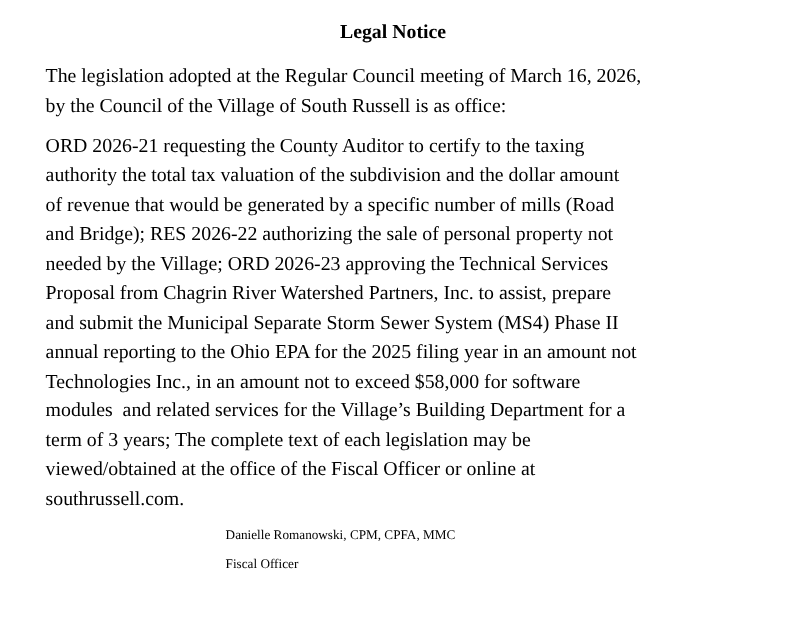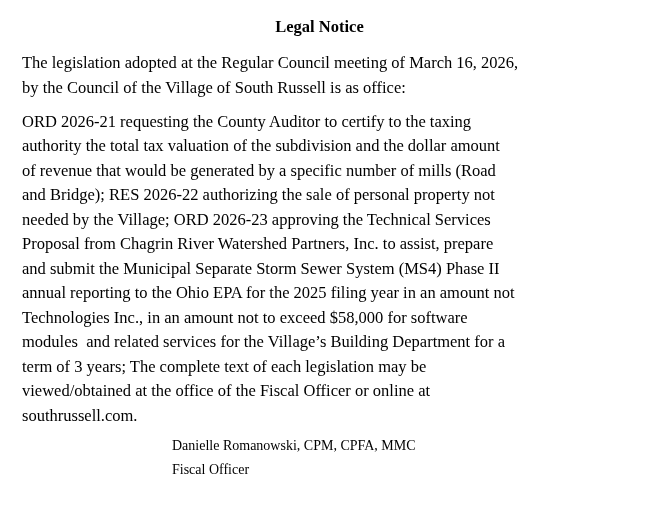--- a/index.html
+++ b/index.html
@@ -11,21 +11,21 @@
     width: 655px;
     height: 523px;
     overflow: hidden;
     font-family: "Liberation Serif", "DejaVu Serif", serif;
     color: #000000;
   }
   .doc {
     box-sizing: border-box;
     width: 655px;
     height: 523px;
-    padding: 15px 38px 0 22px;
+    padding: 15px 38px 0 38px;
   }
   .title {
     margin: 0 0 11.5px 0;
     font-size: 16.5px;
     font-weight: bold;
     line-height: 24.5px;
     text-align: center;
   }
   .para {
     margin: 0 0 9.5px 0;
@@ -33,21 +33,21 @@
     line-height: 24.5px;
   }
   .para.body-para {
     margin-bottom: 5.5px;
   }
   .line {
     white-space: pre-wrap; 
   }
   .signature {
     margin: 0 0 0 150px;
-    font-size: 14px;
+    font-size: 11px;
     line-height: 24.5px;
   }
 </style>
 </head>
 <body>
 
 <div class="doc">
 
   <h1 class="title">Legal Notice</h1>
 

